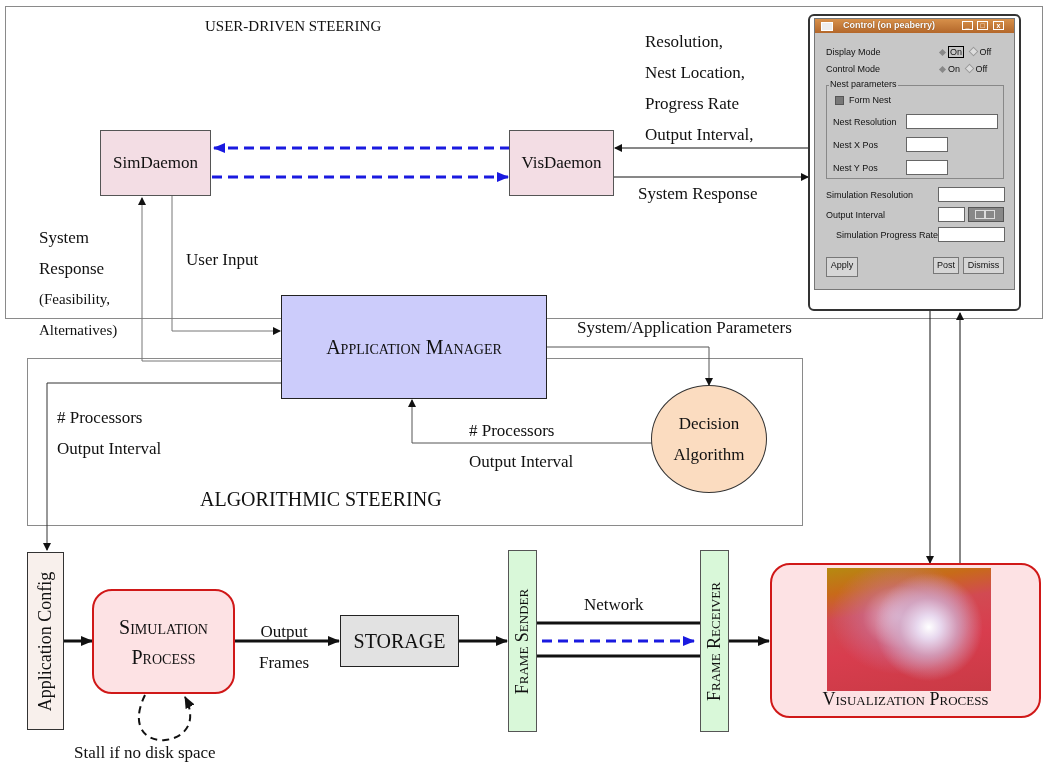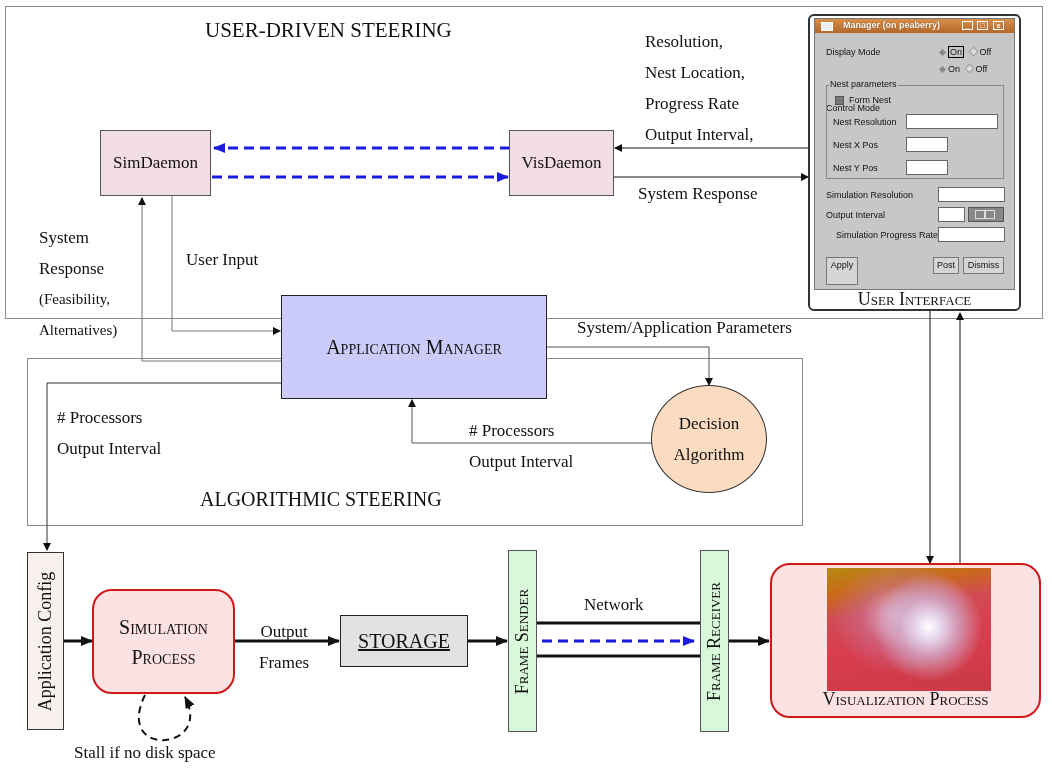--- a/index.html
+++ b/index.html
@@ -28,21 +28,21 @@
          font-size:9px; text-align:center; line-height:15px; }
   .diamond { display:inline-block; width:5px; height:5px; transform:rotate(45deg); background:#888; margin:0 3px; }
   .diamond.off { background:#ddd; border:1px solid #999; }
 </style>
 </head>
 <body>
 
 <div class="region" style="left:5px;top:6px;width:1038px;height:313px;"></div>
 <div class="region" style="left:27px;top:358px;width:776px;height:168px;"></div>
 
-<div class="abs txt" style="left:205px;top:18px;font-size:21px;">USER-DRIVEN STEERING</div>
+<div class="abs txt" style="left:205px;top:18px;font-size:15px;">USER-DRIVEN STEERING</div>
 <div class="abs txt" style="left:200px;top:488px;font-size:20px;">ALGORITHMIC STEERING</div>
 
 <svg class="wires" viewBox="0 0 1052 776">
   <defs>
     <marker id="ah" markerWidth="8" markerHeight="8" refX="7" refY="4" orient="auto" markerUnits="userSpaceOnUse">
       <path d="M0,0 L8,4 L0,8 z" fill="#111"></path>
     </marker>
     <marker id="ahb" markerWidth="12" markerHeight="10" refX="11" refY="5" orient="auto" markerUnits="userSpaceOnUse">
       <path d="M0,0 L12,5 L0,10 z" fill="#1a1ae0"></path>
     </marker>
@@ -119,33 +119,33 @@
 
 <div class="box" style="left:651px;top:385px;width:116px;height:108px;border-radius:50%;background:#fbdcc0;border:1px solid #333;flex-direction:column;align-items:center;">
   <span class="txt" style="line-height:31px;">Decision</span>
   <span class="txt" style="line-height:31px;">Algorithm</span>
 </div>
 
 <div class="ui-outer">
   <div class="dlg">
     <div class="titlebar">
       <span class="abs" style="left:6px;top:3px;width:10px;height:7px;background:#eee;border:1px solid #fff;"></span>
-      <span class="t">Manager (on peaberry)</span>
+      <span class="t">Control (on peaberry)</span>
       <span class="tb-btn" style="left:147px;">_</span>
       <span class="tb-btn" style="left:162px;">□</span>
       <span class="tb-btn" style="left:178px;">x</span>
     </div>
 
     <span class="lbl" style="left:11px;top:28px;">Display Mode</span>
     <span class="lbl" style="left:122px;top:28px;">
       <span class="diamond"></span><span style="border:1px solid #000;padding:0 1px;">On</span>
       <span class="diamond off"></span><span>Off</span>
     </span>
 
-    <span class="lbl" style="left:11px;top:45px;margin-top:39px;">Control Mode</span>
+    <span class="lbl" style="left:11px;top:45px;">Control Mode</span>
     <span class="lbl" style="left:122px;top:45px;">
       <span class="diamond"></span><span>On</span>
       <span class="diamond off"></span><span>Off</span>
     </span>
 
     <div class="abs" style="left:11px;top:66px;width:178px;height:94px;border:1px solid #888;box-sizing:border-box;"></div>
     <span class="lbl" style="left:14px;top:60px;background:#c7c7c7;padding:0 1px;">Nest parameters</span>
     <span class="abs" style="left:20px;top:77px;width:7px;height:7px;background:#777;border:1px solid #555;"></span>
     <span class="lbl" style="left:34px;top:76px;">Form Nest</span>
 
@@ -160,42 +160,41 @@
     <span class="field" style="left:123px;top:168px;width:67px;height:15px;"></span>
     <span class="lbl" style="left:11px;top:191px;">Output Interval</span>
     <span class="field" style="left:123px;top:188px;width:27px;height:15px;"></span>
     <span class="abs" style="left:153px;top:188px;width:36px;height:15px;background:#888;border:1px solid #555;box-sizing:border-box;">
       <span class="abs" style="left:6px;top:2px;width:10px;height:9px;border:1px solid #ddd;box-sizing:border-box;"></span>
       <span class="abs" style="left:16px;top:2px;width:10px;height:9px;border:1px solid #ddd;box-sizing:border-box;"></span>
     </span>
     <span class="lbl" style="left:21px;top:211px;">Simulation Progress Rate</span>
     <span class="field" style="left:123px;top:208px;width:67px;height:15px;"></span>
 
-    <span class="btn" style="left:11px;top:238px;width:32px;height:28px;">Apply</span>
+    <span class="btn" style="left:11px;top:238px;width:32px;height:20px;">Apply</span>
     <span class="btn" style="left:118px;top:238px;width:26px;height:17px;">Post</span>
     <span class="btn" style="left:148px;top:238px;width:41px;height:17px;">Dismiss</span>
   </div>
-  <div class="abs txt sc" style="left:0;right:0;top:273px;text-align:center;font-size:18px;">User Interface</div>
 </div>
 
 <div class="box" style="left:27px;top:552px;width:37px;height:178px;background:#f8f0ec;border:1px solid #333;">
   <span class="txt" style="transform:rotate(-90deg);font-size:18px;">Application Config</span>
 </div>
 
 <div class="box" style="left:92px;top:589px;width:143px;height:105px;background:#fde2e4;border:2px solid #d01818;border-radius:20px;flex-direction:column;">
   <span class="txt sc" style="font-size:20px;line-height:30px;">Simulation</span>
   <span class="txt sc" style="font-size:20px;line-height:30px;">Process</span>
 </div>
 <div class="abs txt" style="left:259px;top:616px;line-height:31px;text-align:center;">
   <div>Output</div>
   <div>Frames</div>
 </div>
 <div class="abs txt" style="left:74px;top:743px;text-align:right;">Stall if no disk space</div>
 
-<div class="box" style="left:340px;top:615px;width:128px;height:52px;background:#e2e2e2;border:1px solid #222;text-decoration:underline;">
+<div class="box" style="left:340px;top:615px;width:119px;height:52px;background:#e2e2e2;border:1px solid #222;">
   <span class="txt" style="font-size:20px;">STORAGE</span>
 </div>
 
 <div class="box" style="left:508px;top:550px;width:29px;height:182px;background:#d9f8d9;border:1px solid #555;">
   <span class="txt sc" style="transform:rotate(-90deg);font-size:18px;">Frame Sender</span>
 </div>
 <div class="abs txt" style="left:584px;top:595px;">Network</div>
 <div class="box" style="left:700px;top:550px;width:29px;height:182px;background:#d9f8d9;border:1px solid #555;">
   <span class="txt sc" style="transform:rotate(-90deg);font-size:18px;">Frame Receiver</span>
 </div>

